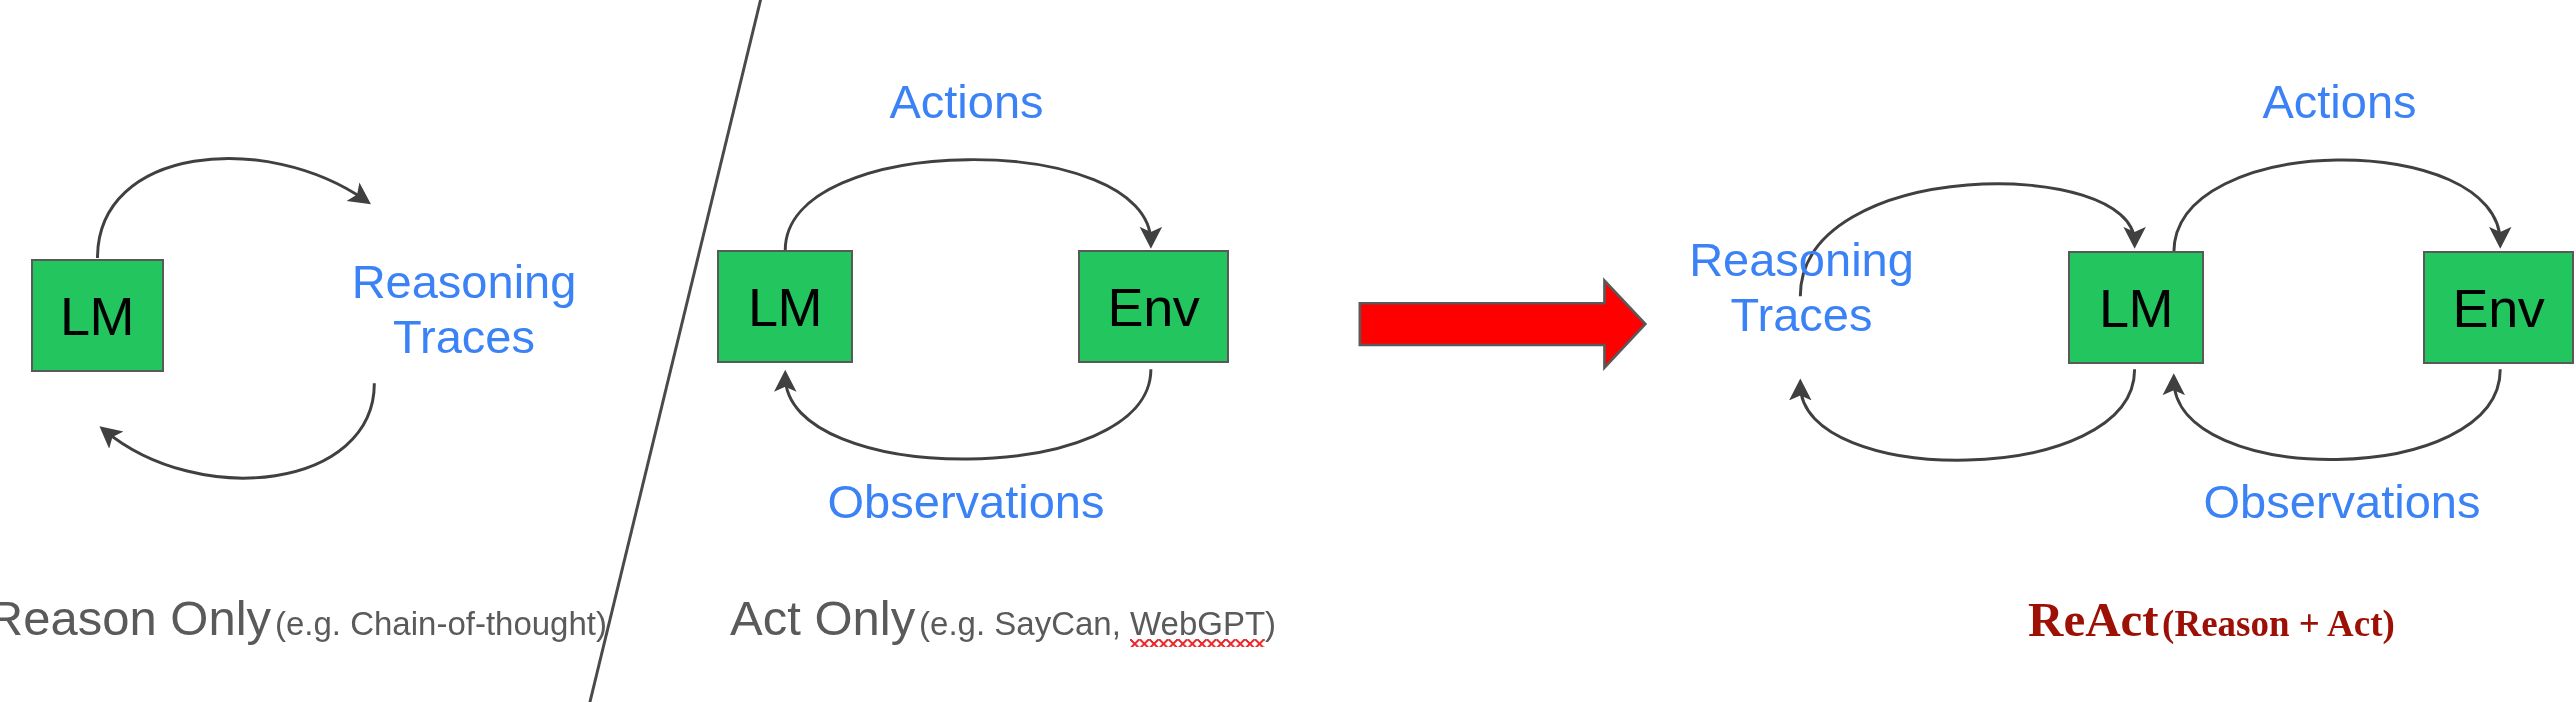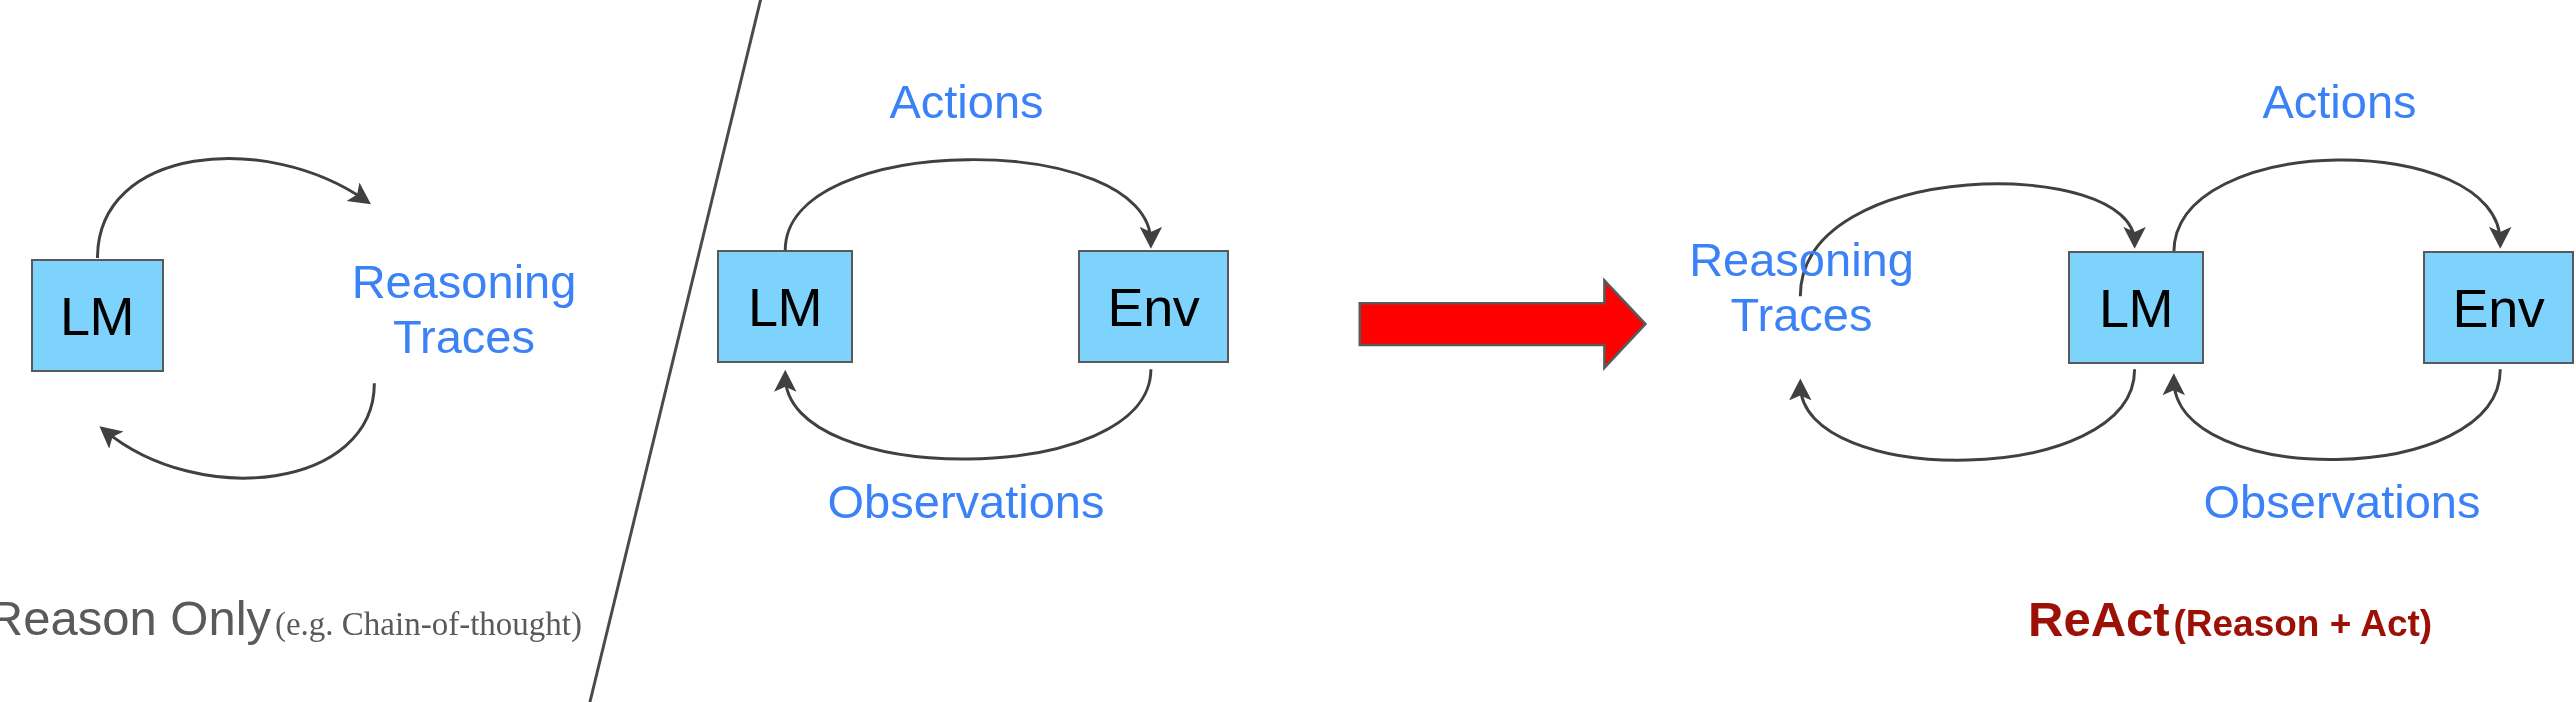--- a/index.html
+++ b/index.html
@@ -19,21 +19,21 @@
   }
   #diagram-svg {
     position: absolute;
     left: 0;
     top: 0;
     width: 2576px;
     height: 703px;
   }
   .node-box {
     position: absolute;
-    background: #7dd3fc;
+    background: #22c55e;
     border: 2.6px solid #595959;
     box-sizing: border-box;
     display: flex;
     align-items: center;
     justify-content: center;
     color: #000000;
     font-size: 54px;
     font-family: "Liberation Sans", sans-serif;
     line-height: 1;
     letter-spacing: -0.4px;
@@ -53,21 +53,21 @@
     line-height: 1;
   }
   .caption-main {
     color: #5a5a5a;
     font-size: 49px;
     font-family: "Liberation Sans", sans-serif;
   }
   .caption-sub {
     color: #5a5a5a;
     font-size: 33px;
-    font-family: Liberation Serif, serif;
+    font-family: Liberation Sans, sans-serif;
   }
   .squiggle {
     position: relative;
     display: inline-block;
   }
   .squiggle::after {
     content: "";
     position: absolute;
     left: 0;
     right: 0;
@@ -76,21 +76,21 @@
     background-image:
       linear-gradient(45deg, transparent 42%, #e8282b 42%, #e8282b 58%, transparent 58%),
       linear-gradient(-45deg, transparent 42%, #e8282b 42%, #e8282b 58%, transparent 58%);
     background-size: 9.6px 9.6px;
     background-repeat: repeat-x;
   }
   .react-caption {
     position: absolute;
     white-space: nowrap;
     color: #9c1006;
-    font-family: Liberation Sans, sans-serif;
+    font-family: Liberation Serif, serif;
     font-weight: bold;
     line-height: 1;
   }
   .react-main { font-size: 49px; }
   .react-sub  { font-size: 37px; }
 </style>
 </head>
 <body>
 
 <div id="stage">
@@ -149,20 +149,24 @@
   </div>
 
   <div class="edge-label" style="left:836px; top:74px; width:261px;">
     <div>Actions</div>
   </div>
 
   <div class="edge-label" style="left:792px; top:474px; width:348px;">
     <div>Observations</div>
   </div>
 
+  <div class="panel-caption" style="left:730px; top:594px;">
+    <span class="caption-main">Act Only</span>
+    <span class="caption-sub">(e.g. SayCan, </span><span class="caption-sub squiggle">WebGPT</span><span class="caption-sub">)</span>
+  </div>
 
   <div class="node-box" style="left:2068px; top:251px; width:136px; height:113px;">
     <span>LM</span>
   </div>
 
   <div class="node-box" style="left:2423px; top:251px; width:151px; height:113px;">
     <span>Env</span>
   </div>
 
   <div class="edge-label" style="left:1671px; top:232px; width:261px;">

